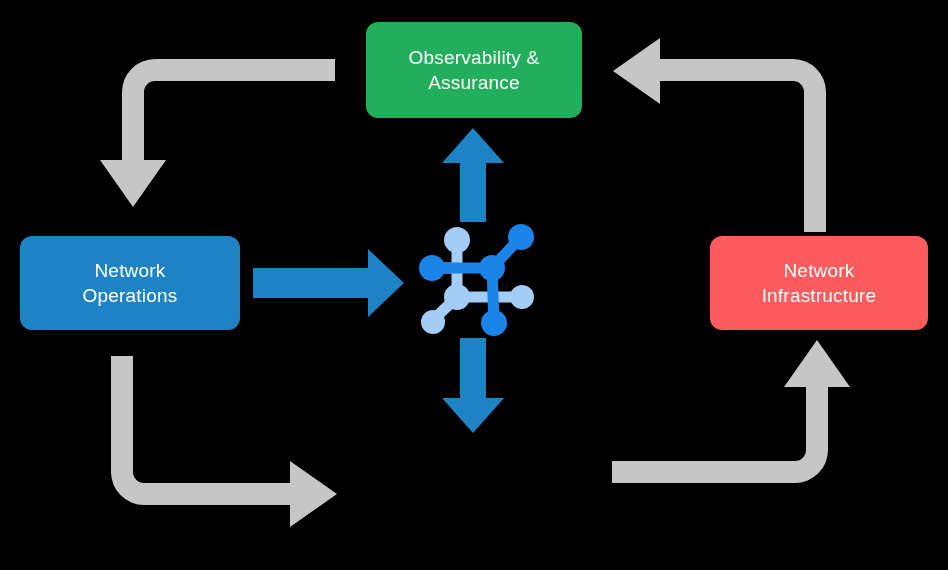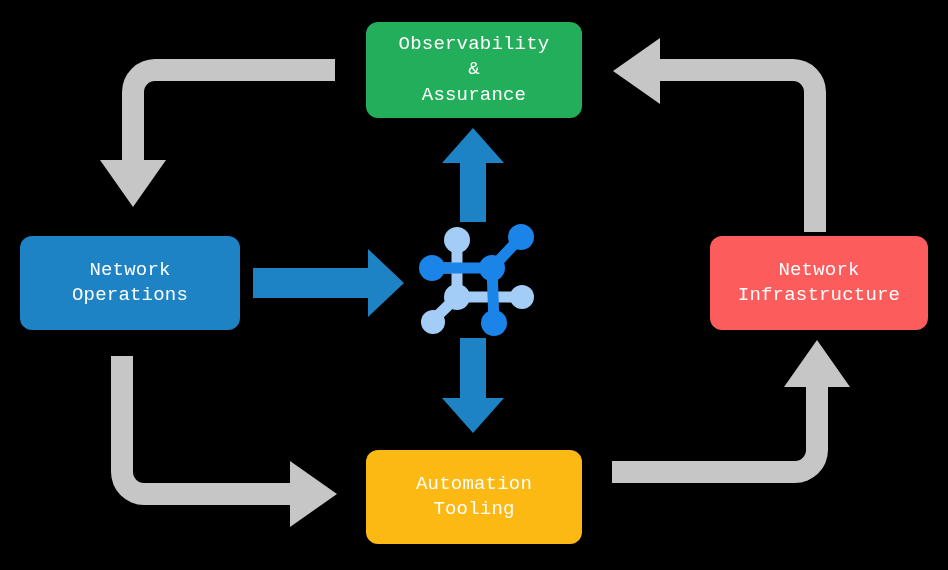--- a/index.html
+++ b/index.html
@@ -22,21 +22,20 @@
     align-items: center;
     justify-content: center;
     text-align: center;
     color: #ffffff;
     font-size: 19px;
     line-height: 1.33;
     letter-spacing: 0.2px;
     box-sizing: border-box;
     padding: 4px 28px;
     white-space: pre-line;
-    font-family: Liberation Mono, monospace;
   }
   #box-observability {
     left: 366px; top: 22px; width: 216px; height: 96px;
   }
   #box-network-operations {
     left: 20px; top: 236px; width: 220px; height: 94px;
   }
   #box-network-infrastructure {
     left: 710px; top: 236px; width: 218px; height: 94px;
   }
@@ -106,16 +105,14 @@
 
   <div class="node-box" id="box-observability" style="background:#22ae5a;">Observability &amp;
 Assurance</div>
 
   <div class="node-box" id="box-network-operations" style="background:#1e83c4;">Network
 Operations</div>
 
   <div class="node-box" id="box-network-infrastructure" style="background:#fc5c5c;">Network
 Infrastructure</div>
 
-  <div class="node-box" id="box-automation-tooling" style="background:#fdb913;">Automation
-Tooling</div>
 
 </div>
 
 </body></html>

